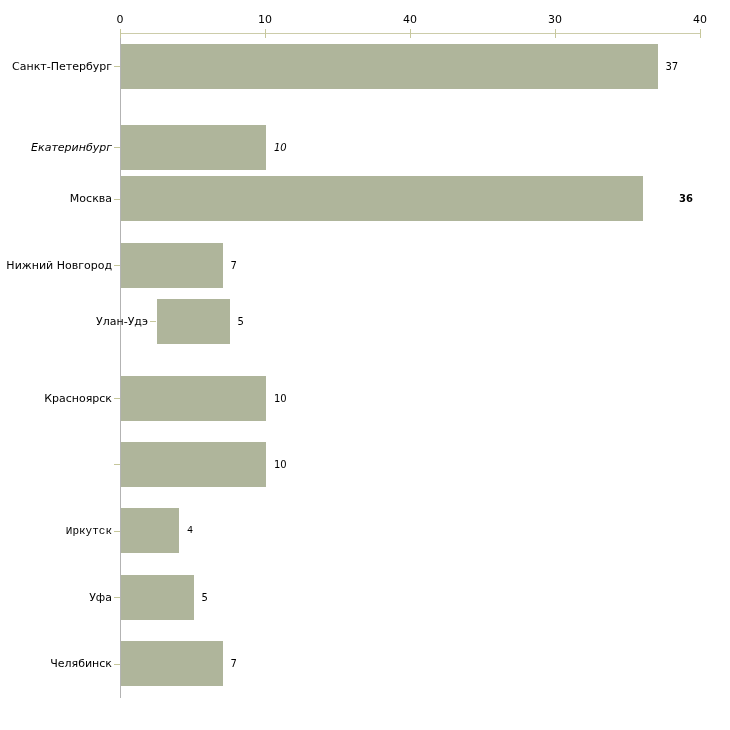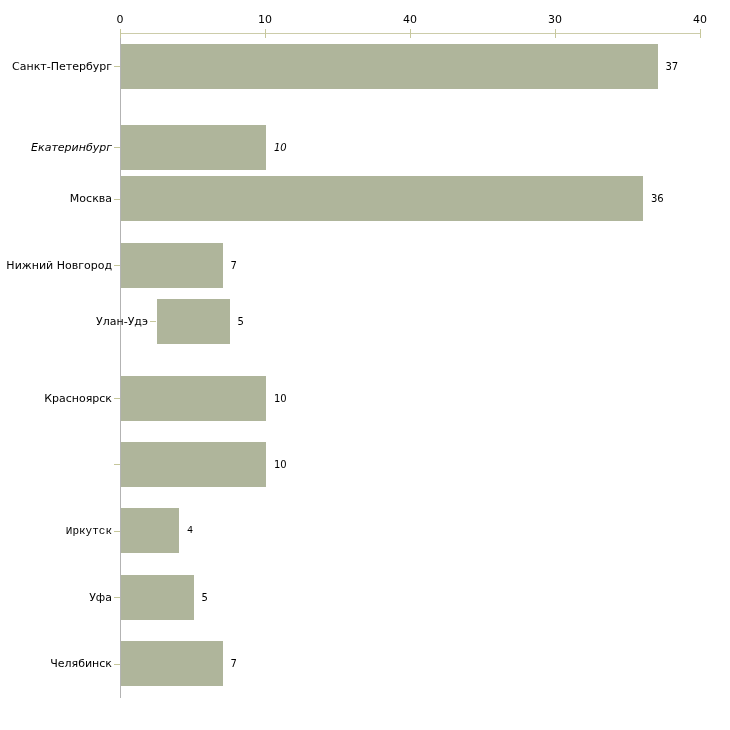--- a/index.html
+++ b/index.html
@@ -144,21 +144,21 @@
     <div class="cat-label">Екатеринбург</div>
     <div class="cat-tick"></div>
     <div class="bar" style="width: 145px; background: rgb(175, 181, 155);"></div>
     <div class="value-label" style="left: 274px;">10</div>
   </div>
 
   <div class="row" style="top: 132.8px;">
     <div class="cat-label">Москва</div>
     <div class="cat-tick"></div>
     <div class="bar" style="width: 522px; background: rgb(175, 181, 155);"></div>
-    <div class="value-label" style="left: 651px;">36</div>
+    <div class="value-label" style="left: 679px; font-weight: bold;">36</div>
   </div>
 
   <div class="row" style="top: 199.2px;">
     <div class="cat-label">Нижний Новгород</div>
     <div class="cat-tick"></div>
     <div class="bar" style="width: 101.5px; background: rgb(175, 181, 155);"></div>
     <div class="value-label" style="left: 230.5px;">7</div>
   </div>
 
   <div class="row" style="top: 255px; margin-left: 36px;">

